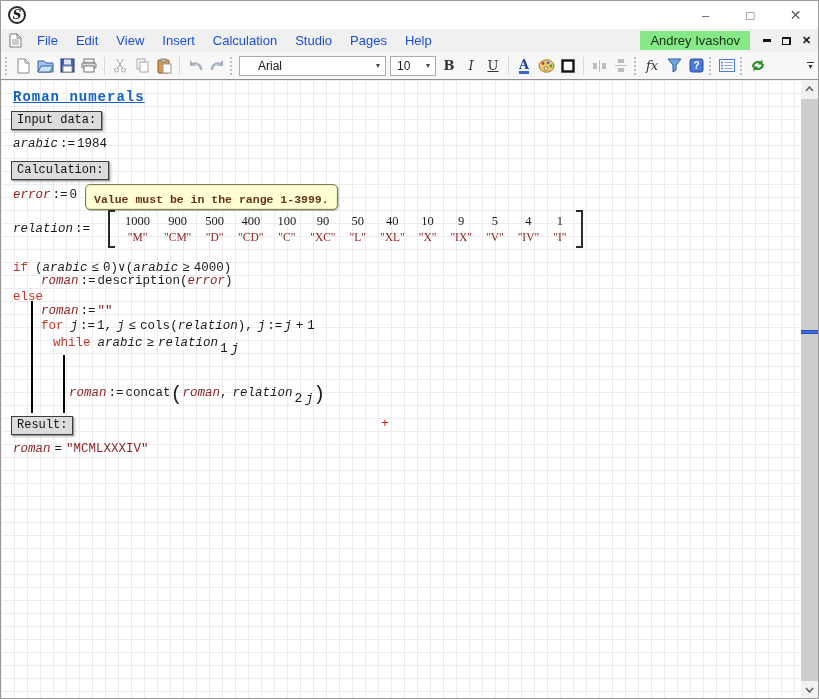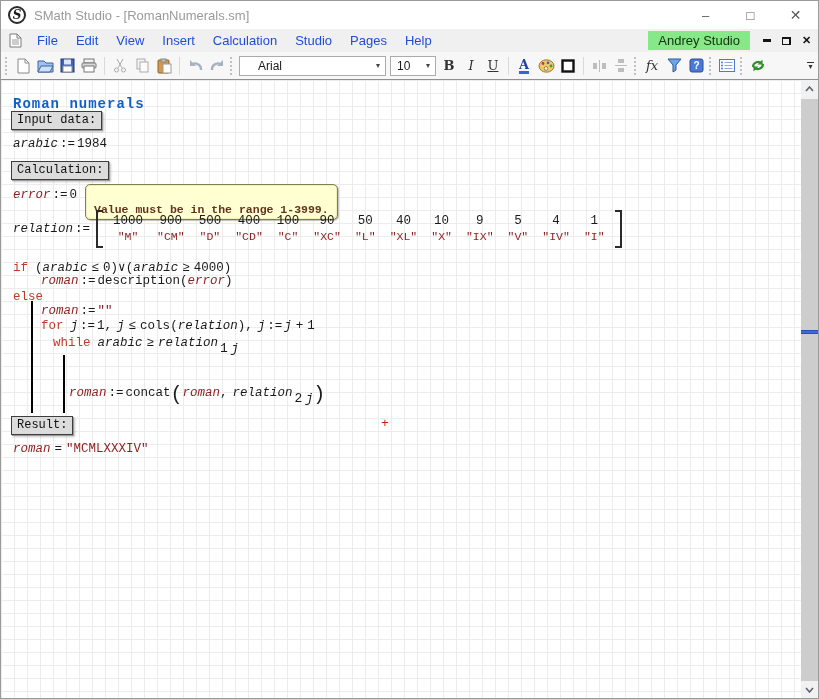--- a/index.html
+++ b/index.html
@@ -53,43 +53,43 @@
   
   .canvas {
     position:absolute; left:0; top:79px; width:802px; bottom:0;
     background-color:#ffffff;
     background-image:
       linear-gradient(to right, #ececec 1px, transparent 1px),
       linear-gradient(to bottom, #ececec 1px, transparent 1px);
     background-size:13px 13px; overflow:hidden;
     font-family:"Liberation Mono", monospace;
   }
-  .sheet-title { position:absolute; left:12px; top:16px; font:bold 14px "Liberation Mono", monospace; color:#1160c8; letter-spacing:1px; }
+  .sheet-title { position:absolute; left:12px; top:9px; font:bold 14px "Liberation Mono", monospace; color:#1160c8; letter-spacing:1px;text-decoration:underline; }
   .labelbox { position:absolute; background:#dcdcdc; border:1px solid #3e3e3e;
     box-shadow:1px 1px 0 #9a9a9a, 2px 2px 2px rgba(0,0,0,0.22);
     font:12px "Liberation Mono", monospace; color:#111; padding:1px 5px 2px 5px; }
   .tooltip { position:absolute; left:84px; top:104px; background:#ffffd2;
     border:1px solid #80804f; border-radius:5px;
     box-shadow:inset 0 0 0 1px #efefbe, 1px 1px 1px rgba(0,0,0,0.25);
-    font:bold 11.5px "Liberation Mono", monospace; color:#65321e; padding:18px 8px 3px 8px; }
+    font:bold 11.5px "Liberation Mono", monospace; color:#65321e; padding:8px 8px 3px 8px; }
   .mrow { position:absolute; white-space:nowrap; font:12.5px "Liberation Mono", monospace; color:#1a1a1a; }
   .kw { color:#c03a2b; margin-right:7px; }
   .vr { font-style:italic; }
   .vs { font-style:italic; color:#8b1f1f; }
   .st { color:#8b1f1f; }
   .fn { color:#1a1a1a; }
   .op { margin:0 4px; }
   .opn{ margin:0 2px; }
   .cm { margin-right:5px; }
   .sb { display:inline-block; font-size:13px; transform:translateY(6px); margin-left:2px; }
   .sb .j { font-style:italic; margin-left:3px; }
   .bigp { font-size:20px; vertical-align:-4px; font-weight:400; }
   .vline { position:absolute; width:2px; background:#000; }
   .matrix-line { position:absolute; left:12px; top:130px; display:flex; align-items:center; }
-  .matrix { display:flex; align-items:stretch; margin-left:4px; }
+  .matrix { display:flex; align-items:stretch; margin-left:16px;font-family:Liberation Serif, serif; }
   .mbr { width:7px; border-top:2px solid #2a2a2a; border-bottom:2px solid #2a2a2a; }
   .mbr.l { border-left:2px solid #2a2a2a; }
   .mbr.r { border-right:2px solid #2a2a2a; }
   .mcols { display:flex; padding:3px 3px; }
   .mcol { display:flex; flex-direction:column; align-items:center; padding:0 7px; }
   .mnum { font-size:12.5px; color:#1a1a1a; height:16px; line-height:16px; }
   .mrom { font-size:11.5px; color:#8b1f1f; height:16px; line-height:16px; }
   .cursor-plus { position:absolute; left:380px; top:336px; color:#cc2200; font:13px "Liberation Mono", monospace; }
   
   .vscroll { position:absolute; right:0; top:79px; width:17px; bottom:0; background:#f1f1f1; }
@@ -101,21 +101,20 @@
 </style>
 </head>
 <body>
 
 <div class="window">
 
   <div class="titlebar">
     <div class="app-logo">
         <span>S</span>
       </div>
-    <span class="title-text">SMath Studio - [RomanNumerals.sm]</span>
     <div class="win-controls">
       <div class="win-btn">
           <span>–</span>
         </div>
       <div class="win-btn">
           <span>□</span>
         </div>
       <div class="win-btn close">
           <span>✕</span>
         </div>
@@ -132,21 +131,21 @@
     </span>
     <span class="menu-item">File</span>
     <span class="menu-item">Edit</span>
     <span class="menu-item">View</span>
     <span class="menu-item">Insert</span>
     <span class="menu-item">Calculation</span>
     <span class="menu-item">Studio</span>
     <span class="menu-item">Pages</span>
     <span class="menu-item">Help</span>
     <div class="menu-right">
-      <span class="user-badge">Andrey Studio</span>
+      <span class="user-badge">Andrey Ivashov</span>
       <span class="child-btn">
           <span class="mini-bar"></span>
         </span>
       <span class="child-btn">
           <span class="restore-sq"></span>
         </span>
       <span class="child-btn">
           <span>✕</span>
         </span>
     </div>

